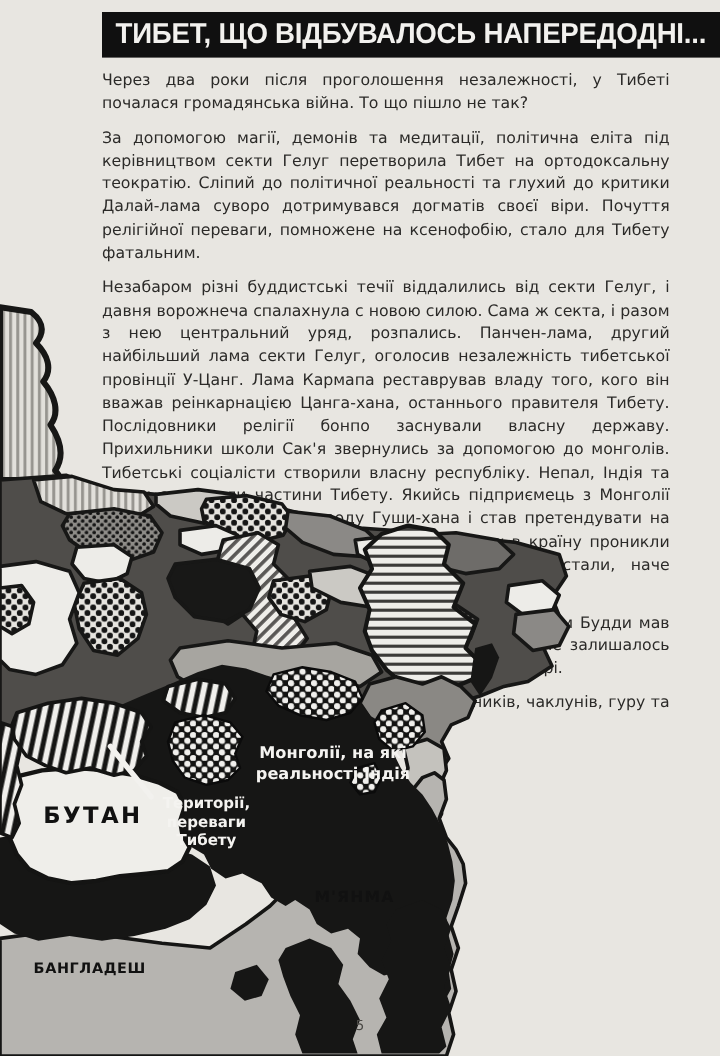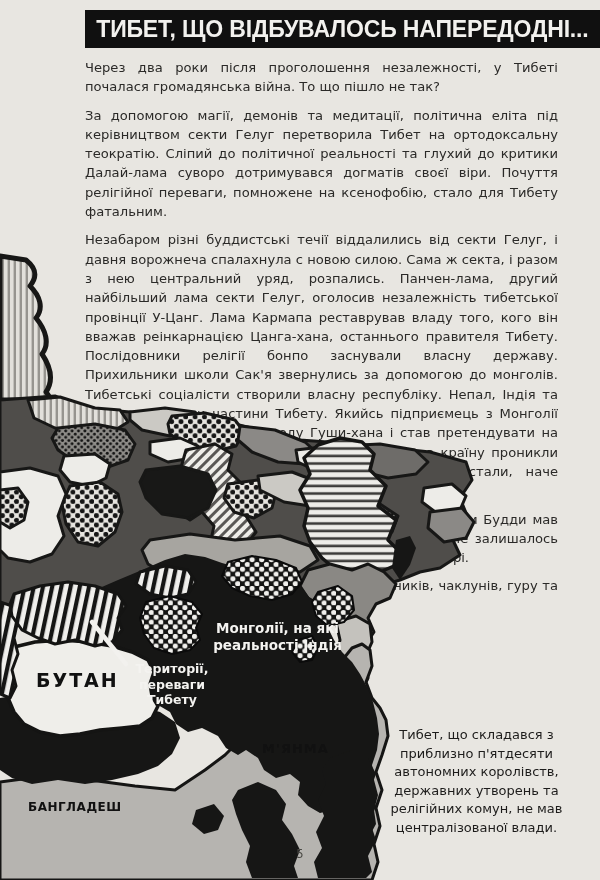--- a/index.html
+++ b/index.html
@@ -165,17 +165,16 @@
   <div class="map-label lbl-white lbl-bhutan-occ">
     <div>Території,</div>
     <div>переваги</div>
     <div>Тибету</div>
   </div>
 
   <div class="map-label lbl-black lbl-bhutan">БУТАН</div>
   <div class="map-label lbl-black lbl-myanmar">М'ЯНМА</div>
   <div class="map-label lbl-black lbl-bangladesh">БАНГЛАДЕШ</div>
 
-  <div class="side-note">Тибет, що складався з приблизно п'ятдесяти автономних королівств, державних утворень та релігійних комун, не мав централізованої влади.</div>
 
   <div class="page-number">5</div>
 
 </div>
 
 </body></html>

